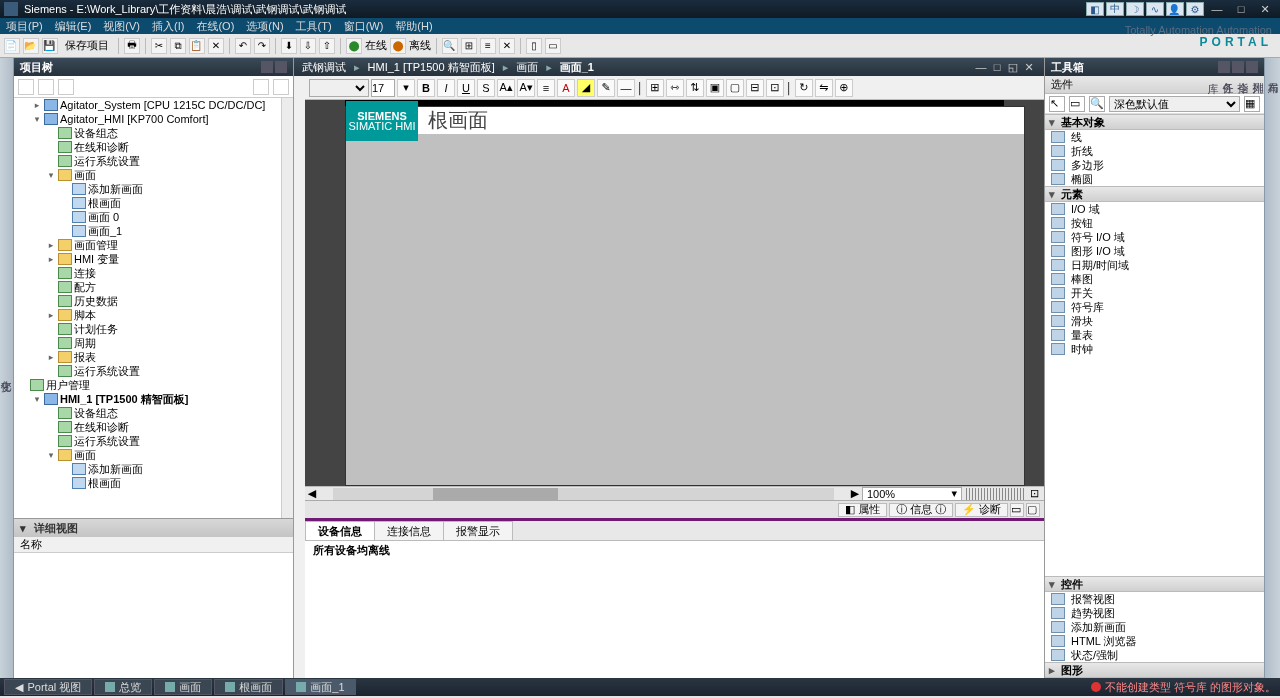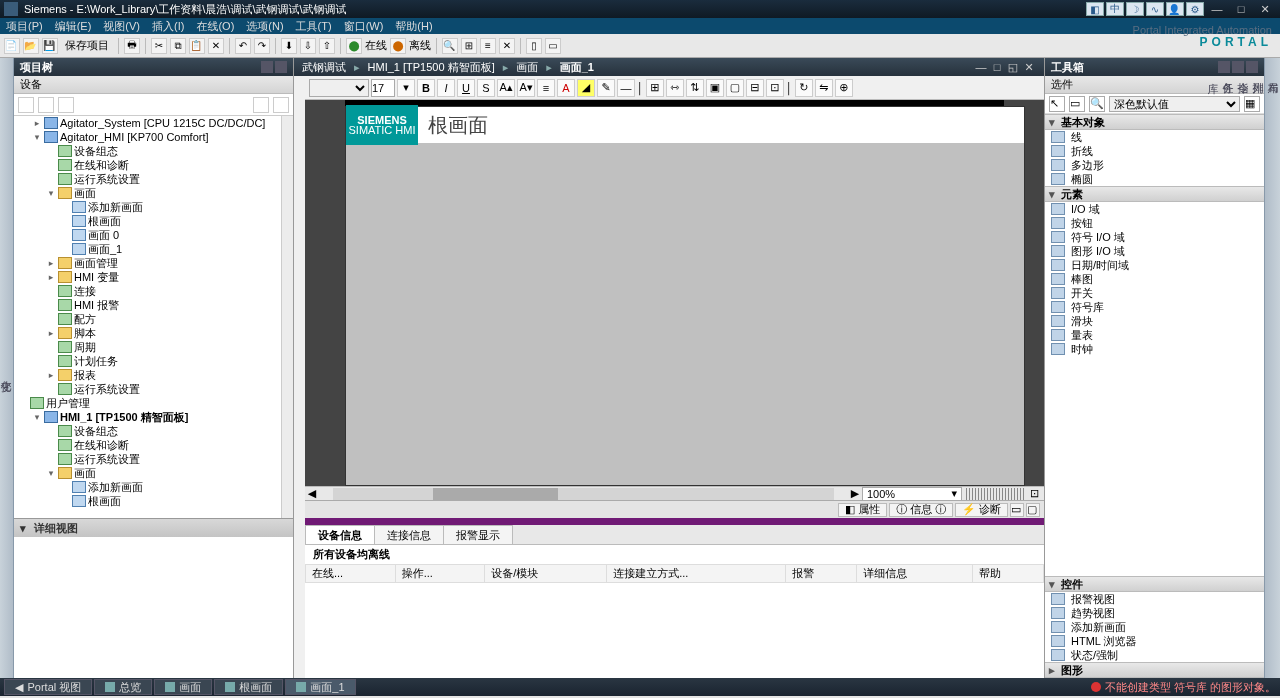--- a/index.html
+++ b/index.html
@@ -41,30 +41,30 @@
 .breadcrumb { height:18px; background:linear-gradient(#3a4a58,#26313c); color:#fff; display:flex; align-items:center; padding:0 8px; gap:8px; }
 .breadcrumb .sep { color:#8aa; }
 .breadcrumb .wctrl { margin-left:auto; display:flex; gap:2px; }
 .breadcrumb .wctrl span { width:14px; height:14px; cursor:pointer; color:#ccc; display:flex; align-items:center; justify-content:center; }
 .editor { flex:1; display:flex; flex-direction:column; background:#f0f0f0;padding-left:11px; }
 .fmt-toolbar { height:24px; background:#f0f0f0; border-bottom:1px solid #bbb; display:flex; align-items:center; padding:0 4px; gap:2px; }
 .fmt-toolbar select, .fmt-toolbar input { height:18px; border:1px solid #aaa; font-size:11px; }
 .fmt-toolbar .tbtn { width:18px; height:18px; border:1px solid #ccc; background:#fafafa; cursor:pointer; display:flex; align-items:center; justify-content:center; font-size:11px; }
 .canvas-wrap { flex:1; background:#444; overflow:auto; position:relative; padding:0 40px; }
 .canvas { width:680px; height:380px; background:#c0c0c0; background-image:radial-gradient(#999 0.5px, transparent 0.5px); background-size:6px 6px; margin:0 auto; border:1px solid #333; }
-.canvas-hdr { height:36px; background:#fff; display:flex; align-items:center; }
+.canvas-hdr { height:27px; background:#fff; display:flex; align-items:center; }
 .canvas-hdr .logo { width:72px; height:40px; background:#009999; color:#fff; display:flex; flex-direction:column; align-items:center; justify-content:center; font-size:9px; line-height:10px; }
 .canvas-hdr .title { margin-left:10px; font-size:20px; color:#444; }
 .hscroll { height:14px; background:#e8e8e8; border-top:1px solid #bbb; display:flex; align-items:center; }
 .hscroll .bar { flex:1; height:12px; background:#d4d4d4; margin:0 14px; position:relative; }
 .hscroll .bar .thumb { position:absolute; left:20%; width:25%; height:100%; background:#aaa; }
 .zoom { width:100px; height:14px; border:1px solid #aaa; display:flex; align-items:center; padding:0 4px; background:#fff; }
 .props-bar { height:18px; background:#e4e4e4; border-top:1px solid #aaa; display:flex; align-items:center; justify-content:flex-end; gap:2px; padding:0 4px; }
 .props-bar .pbtn { height:14px; padding:0 6px; background:#f4f4f4; border:1px solid #bbb; cursor:pointer; display:flex; align-items:center; gap:3px; }
-.diag-panel { height:160px; background:#fff; border-top:7px solid #701a75; display:flex; flex-direction:column; }
+.diag-panel { height:160px; background:#fff; border-top:3px solid #701a75; display:flex; flex-direction:column; }
 .diag-tabs { height:20px; display:flex; border-bottom:1px solid #bbb; background:#e8e8e8; }
 .diag-tabs .tab { padding:2px 12px; border:1px solid #bbb; border-bottom:none; background:#f4f4f4; margin-right:-1px; cursor:pointer; }
 .diag-tabs .tab.active { background:#fff; font-weight:bold; }
 .diag-body .subtitle { font-weight:bold; padding:2px 8px; }
 .diag-body table { width:100%; border-collapse:collapse; }
 .diag-body th { text-align:left; background:#f4f4f4; border:1px solid #ddd; padding:1px 6px; font-weight:normal; }
 .right-pane { width:220px; background:#fff; display:flex; flex-direction:column; border-left:1px solid #999; }
 .side-right { width:16px; background:linear-gradient(90deg,#b0bcc8,#c8d2da); border-left:1px solid #8899aa; writing-mode:vertical-rl; padding-top:8px; color:#445; }
 .opt-row { height:20px; border-bottom:1px solid #ddd; display:flex; align-items:center; padding:0 4px; gap:4px; }
 .opt-row select { flex:1; height:16px; border:1px solid #aaa; }
@@ -137,39 +137,36 @@
   <span>离线</span>
   <span class="sep"></span>
   <span class="tbtn">🔍</span>
   <span class="tbtn">⊞</span>
   <span class="tbtn">≡</span>
   <span class="tbtn">✕</span>
   <span class="sep"></span>
   <span class="tbtn">▯</span>
   <span class="tbtn">▭</span>
   <div class="brand">
-    <div>Portal Integrated Automation</div>
+    <div>Totally Automation Automation</div>
     <div class="portal">PORTAL</div>
   </div>
 </div>
 
 <div class="body-row">
   <div class="side-left"><span>变化</span></div>
 
   <div class="project-tree">
     <div class="panel-header">
       <span>项目树</span>
       <div class="ctrl">
           <span></span>
           <span></span>
         </div>
     </div>
-    <div class="subhdr">
-        <span>设备</span>
-      </div>
     <div class="tree-tools">
       <span class="tbtn"></span>
       <span class="tbtn"></span>
       <span class="tbtn"></span>
       <div style="flex:1"></div>
       <span class="tbtn"></span>
       <span class="tbtn"></span>
     </div>
     <div class="tree-body" id="tree">
         <div class="tree-row" style="padding-left: 18px;">
@@ -233,41 +230,41 @@
           <span>HMI 变量</span>
         </div>
         <div class="tree-row" style="padding-left: 32px;">
           <span class="tw"></span>
           <span class="ic node"></span>
           <span>连接</span>
         </div>
         <div class="tree-row" style="padding-left: 32px;">
           <span class="tw"></span>
           <span class="ic node"></span>
-          <span>HMI 报警</span>
-        </div>
-        <div class="tree-row" style="padding-left: 32px;">
-          <span class="tw"></span>
-          <span class="ic node"></span>
           <span>配方</span>
+        </div>
+        <div class="tree-row" style="padding-left: 32px;">
+          <span class="tw"></span>
+          <span class="ic node"></span>
+          <span>历史数据</span>
         </div>
         <div class="tree-row" style="padding-left: 32px;">
           <span class="tw">▸</span>
           <span class="ic folder"></span>
           <span>脚本</span>
         </div>
         <div class="tree-row" style="padding-left: 32px;">
           <span class="tw"></span>
           <span class="ic node"></span>
+          <span>计划任务</span>
+        </div>
+        <div class="tree-row" style="padding-left: 32px;">
+          <span class="tw"></span>
+          <span class="ic node"></span>
           <span>周期</span>
-        </div>
-        <div class="tree-row" style="padding-left: 32px;">
-          <span class="tw"></span>
-          <span class="ic node"></span>
-          <span>计划任务</span>
         </div>
         <div class="tree-row" style="padding-left: 32px;">
           <span class="tw">▸</span>
           <span class="ic folder"></span>
           <span>报表</span>
         </div>
         <div class="tree-row" style="padding-left: 32px;">
           <span class="tw"></span>
           <span class="ic node"></span>
           <span>运行系统设置</span>
@@ -311,20 +308,23 @@
           <span class="tw"></span>
           <span class="ic screen"></span>
           <span>根画面</span>
         </div>
         <div class="tree-scroll"></div>
       </div>
     <div class="detail-view">
       <div class="panel-header" style="background:linear-gradient(#d8d8d8,#c4c4c4); color:#333;">
         <span class="tw" style="width:14px;">▾</span>
           <span>详细视图</span>
+      </div>
+      <div class="detail-body">
+        <div class="col">名称</div>
       </div>
     </div>
   </div>
 
   <div class="center">
     <div class="breadcrumb" id="bc">
       <span>武钢调试</span>
         <span class="sep">▸</span>
         <span>HMI_1 [TP1500 精智面板]</span>
         <span class="sep">▸</span>
@@ -406,33 +406,20 @@
         <span class="pbtn" style="width:14px;padding:0;">▢</span>
       </div>
       <div class="diag-panel">
         <div class="diag-tabs" id="diagtabs">
             <div class="tab active">设备信息</div>
             <div class="tab">连接信息</div>
             <div class="tab">报警显示</div>
           </div>
         <div class="diag-body">
           <div class="subtitle">所有设备均离线</div>
-          <table>
-              <thead>
-                <tr id="diagcols">
-                  <th>在线...</th>
-                  <th>操作...</th>
-                  <th>设备/模块</th>
-                  <th>连接建立方式...</th>
-                  <th>报警</th>
-                  <th>详细信息</th>
-                  <th>帮助</th>
-                </tr>
-              </thead>
-            </table>
         </div>
       </div>
     </div>
   </div>
 
   <div class="right-pane">
     <div class="panel-header">
         <span>工具箱</span>
       <div class="ctrl">
           <span></span>

